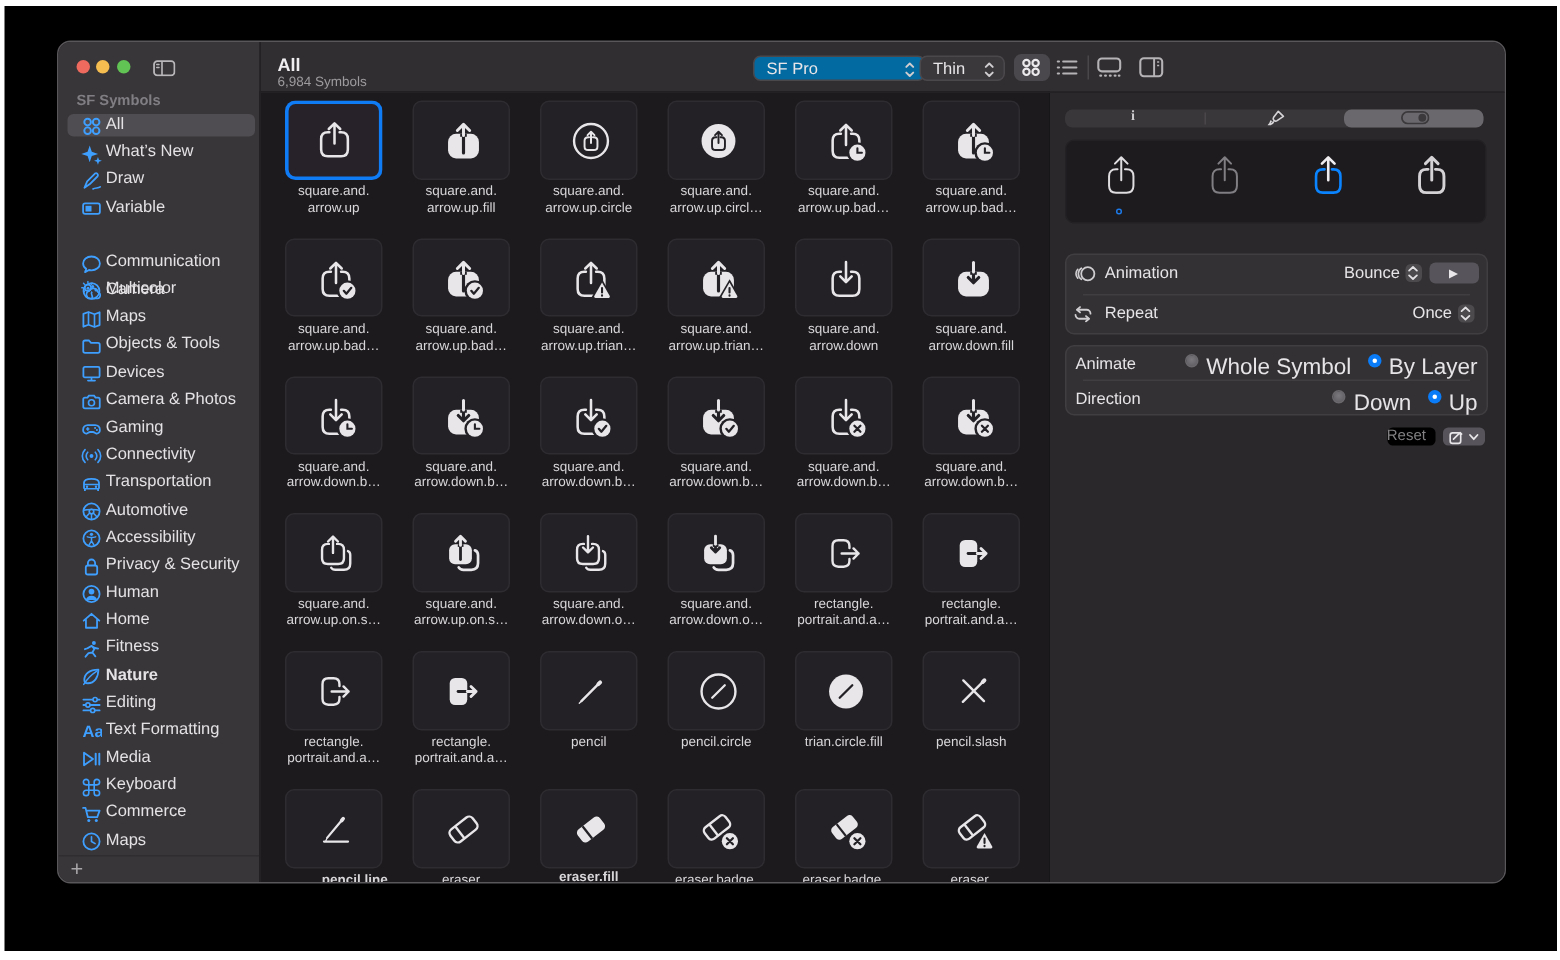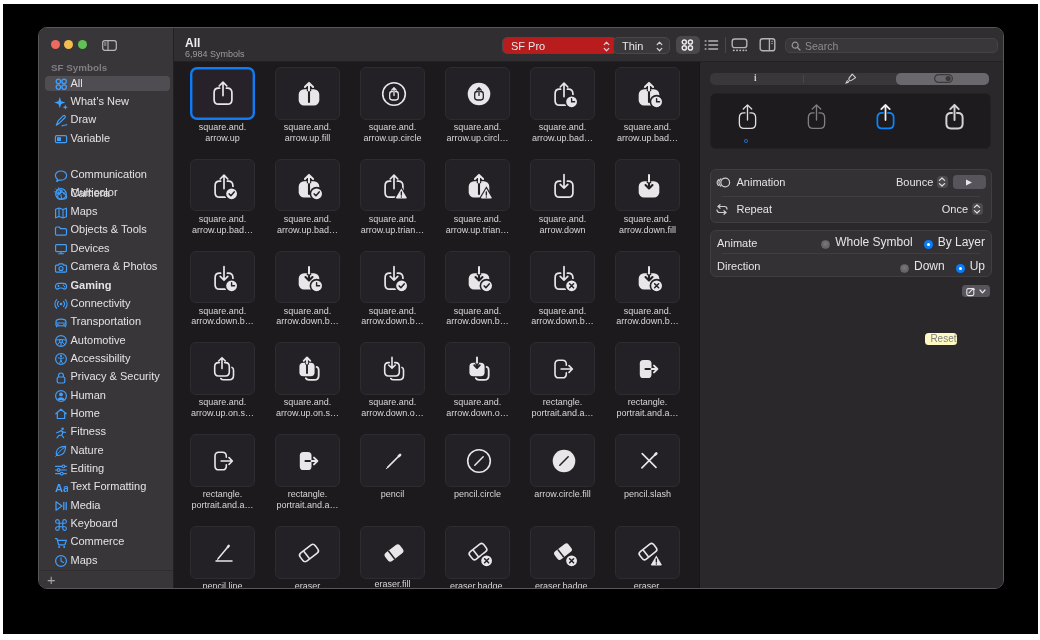--- a/index.html
+++ b/index.html
@@ -17,21 +17,21 @@
   .cap{position:absolute;width:85px;text-align:center;font-size:9px;line-height:10.8px;color:#d8d6d8;letter-spacing:0;}
   .sbitem{position:absolute;left:6px;width:125px;height:15px;color:#e4e2e4;font-size:11px;line-height:15px;white-space:nowrap;}
   .sbitem svg{position:absolute;left:9px;top:1.5px;}
   .sbitem span{position:absolute;left:25.5px;top:0;}
   .gbox{position:absolute;background:#343134;border:1px solid #413e41;border-radius:6px;}
   .pl{font-size:11px;color:#e6e4e6;}
   .radio{display:inline-block;width:9px;height:9px;border-radius:50%;vertical-align:-1px;}
   .runsel{background:radial-gradient(circle at 50% 40%,#7b797d,#5c5a5e);border:0.5px solid #6a686c;}
   .rsel{background:#0a7cf7;}
     .rdot:after{content:"";position:absolute;left:3px;top:3px;width:3px;height:3px;border-radius:50%;background:#fff;}
-  .rrow{display:flex;align-items:flex-end;font-size:12px;color:#e6e4e6;height:13px;}
+  .rrow{display:flex;align-items:flex-start;font-size:15px;color:#e6e4e6;height:13px;}
   .rrow .radio{position:relative;margin-right:5px;flex:none;}
   .rrow .gap{width:11px;flex:none;}
   .rlbl{white-space:nowrap;}
 </style></head>
 <body>
 <div id="black"></div>
 <div id="win">
 <svg width="0" height="0" style="position:absolute">
       <defs>
 <g id="sq-out-up">
@@ -266,21 +266,21 @@
         </svg>
         <span>Devices</span>
       </div>
       <div class="sbitem" style="top:231.1px;">
         <svg width="14" height="14" viewBox="0 0 14 14">
           <path d="M1.5 5.2 C1.5 4.5 1.9 4.1 2.6 4.1 H4.3 L5.3 2.8 H8.7 L9.7 4.1 H11.4 C12.1 4.1 12.5 4.5 12.5 5.2 V10.1 C12.5 10.8 12.1 11.2 11.4 11.2 H2.6 C1.9 11.2 1.5 10.8 1.5 10.1 Z" fill="none" stroke="#3f9fff" stroke-width="1.2"></path>
           <circle cx="7" cy="7.5" r="2" fill="none" stroke="#3f9fff" stroke-width="1.1"></circle>
         </svg>
         <span>Camera &amp; Photos</span>
       </div>
-      <div class="sbitem" style="top:249.5px;font-weight:bold;">
+      <div class="sbitem" style="top:249.5px;">
         <svg width="14" height="14" viewBox="0 0 14 14">
           <path d="M4.6 4.4 H9.4 C11.3 4.4 12.6 5.8 12.6 7.6 C12.6 9.2 11.5 10.2 10.2 10 C9.3 9.8 8.9 9 8 9 H6 C5.1 9 4.7 9.8 3.8 10 C2.5 10.2 1.4 9.2 1.4 7.6 C1.4 5.8 2.7 4.4 4.6 4.4 Z" fill="none" stroke="#3f9fff" stroke-width="1.2"></path>
           <path d="M4.5 5.9 V8.1 M3.4 7 H5.6" stroke="#3f9fff" stroke-width="1"></path>
           <circle cx="9.4" cy="6.3" r="0.7" fill="#3f9fff"></circle>
           <circle cx="10.6" cy="7.7" r="0.7" fill="#3f9fff"></circle>
         </svg>
         <span>Gaming</span>
       </div>
       <div class="sbitem" style="top:267.8px;">
         <svg width="14" height="14" viewBox="0 0 14 14">
@@ -337,21 +337,21 @@
         </svg>
         <span>Home</span>
       </div>
       <div class="sbitem" style="top:396.3px;">
         <svg width="14" height="14" viewBox="0 0 14 14">
           <circle cx="8.6" cy="2.7" r="1.3" fill="#3f9fff"></circle>
           <path d="M4.3 6.2 L7.1 4.6 L8.9 6.6 L7.6 9 L9.6 11.6 M7.1 4.6 L9.3 6 L11.4 6.4 M7.6 9 L5 9.4 L3 11.8 M2.6 6.8 L4.8 6" fill="none" stroke="#3f9fff" stroke-width="1.2" stroke-linecap="round" stroke-linejoin="round"></path>
         </svg>
         <span>Fitness</span>
       </div>
-      <div class="sbitem" style="top:414.6px;">
+      <div class="sbitem" style="top:414.6px;font-weight:bold;">
         <svg width="14" height="14" viewBox="0 0 14 14">
           <path d="M11.6 2.4 C5.2 2.4 2.2 5.6 2.2 9.3 C2.2 10.6 3.1 11.5 4.6 11.5 C8.9 11.5 11.6 7.6 11.6 2.4 Z" fill="none" stroke="#3f9fff" stroke-width="1.2" stroke-linejoin="round"></path>
           <path d="M1.8 12.3 C4.2 8.6 7.2 5.6 10.3 3.6" fill="none" stroke="#3f9fff" stroke-width="1" stroke-linecap="round"></path>
         </svg>
         <span>Nature</span>
       </div>
       <div class="sbitem" style="top:433.0px;">
         <svg width="14" height="14" viewBox="0 0 14 14">
           <path d="M1.6 3.4 H12.4 M1.6 7 H12.4 M1.6 10.6 H12.4" stroke="#3f9fff" stroke-width="1.2" stroke-linecap="round"></path>
           <circle cx="9.4" cy="3.4" r="1.4" fill="#393639" stroke="#3f9fff" stroke-width="1.1"></circle>
@@ -393,21 +393,21 @@
           <path d="M7 3.8 V7 L9.4 8.4" fill="none" stroke="#3f9fff" stroke-width="1.1" stroke-linecap="round"></path>
         </svg>
         <span>Maps</span>
       </div>
       <div class="abs" style="left:0;right:0;top:542px;height:1px;background:#302d30"></div>
       <div class="abs" style="left:8px;top:544px;font-size:14.5px;color:#a8a6a8">+</div>
     </div>
     <div id="toolbar">
       <div class="abs" style="left:12px;top:8px;font-size:12px;font-weight:bold;color:#efedef">All</div>
       <div class="abs" style="left:12px;top:21px;font-size:9px;color:#9d9b9d">6,984 Symbols</div>
-      <div class="abs" style="left:329px;top:8.5px;width:115px;height:17px;background:#b91c1c;border:1px solid #4b484c;border-radius:5px;text-decoration:underline;">
+      <div class="abs" style="left:329px;top:8.5px;width:115px;height:17px;background:#0369a1;border:1px solid #4b484c;border-radius:5px;text-decoration:underline;">
         <div class="abs" style="left:8px;top:2px;font-size:11px;color:#e8e6e8">SF Pro</div>
         <svg class="abs" style="right:4px;top:2px" width="11" height="13" viewBox="0 0 11 13">
           <path d="M3.2 4.6 L5.5 2.3 L7.8 4.6 M3.2 8.4 L5.5 10.7 L7.8 8.4" fill="none" stroke="#cfcdcf" stroke-width="1.3" stroke-linecap="round" stroke-linejoin="round"></path>
         </svg>
       </div>
       <div class="abs" style="left:440px;top:8.5px;width:57px;height:17px;background:#3b383c;border:1px solid #4b484c;border-radius:5px;">
         <div class="abs" style="left:8px;top:2px;font-size:11px;color:#e8e6e8">Thin</div>
         <svg class="abs" style="right:4px;top:2px" width="11" height="13" viewBox="0 0 11 13">
           <path d="M3.2 4.6 L5.5 2.3 L7.8 4.6 M3.2 8.4 L5.5 10.7 L7.8 8.4" fill="none" stroke="#cfcdcf" stroke-width="1.3" stroke-linecap="round" stroke-linejoin="round"></path>
         </svg>
@@ -430,27 +430,20 @@
       <div class="abs" style="left:552px;top:9px;width:1px;height:16px;background:#4a474b"></div>
       <svg class="abs" style="left:558px;top:9px" width="17" height="16" viewBox="0 0 17 16">
 <rect x="1.2" y="2" width="14.6" height="8.6" rx="2.4" fill="none" stroke="#b5b3b5" stroke-width="1.4"></rect>
 <path d="M2.6 13.4 H3 M5.8 13.4 H6.2 M9 13.4 H9.4 M12.2 13.4 H12.6 M15 13.4 H15.2" stroke="#b5b3b5" stroke-width="1.6" stroke-linecap="round"></path>
       </svg>
       <svg class="abs" style="left:586px;top:9px" width="17" height="16" viewBox="0 0 17 16">
 <rect x="1.2" y="1.8" width="14.6" height="12" rx="2.4" fill="none" stroke="#b5b3b5" stroke-width="1.4"></rect>
 <path d="M10.4 2 V13.6" stroke="#b5b3b5" stroke-width="1.3"></path>
 <path d="M12.4 4.4 H13.8 M12.4 6.6 H13.8" stroke="#b5b3b5" stroke-width="1"></path>
       </svg>
-      <div class="abs" style="left:612px;top:9.5px;width:213px;height:15px;background:#3a373b;border:1px solid #464347;border-radius:5px;">
-<svg class="abs" style="left:5px;top:2.5px" width="10" height="10" viewBox="0 0 10 10">
-          <circle cx="4.2" cy="4.2" r="3" fill="none" stroke="#98969a" stroke-width="1.2"></circle>
-          <path d="M6.5 6.5 L9 9" stroke="#98969a" stroke-width="1.2" stroke-linecap="round"></path>
-        </svg>
-<div class="abs" style="left:19px;top:1.5px;font-size:10.5px;color:#8e8c90">Search</div>
-      </div>
     </div>
     <div id="grid">
       <div class="tile tsel" style="left:17px;top:6.0px;">
         <svg width="30" height="30" viewBox="0 0 30 30" style="position:absolute;left:17.5px;top:11px">
           <use href="#sq-out-up"></use>
         </svg>
       </div>
       <div class="cap" style="left:7px;top:61.0px;">square.and.<br>arrow.up</div>
       <div class="tile" style="left:102px;top:6.0px;">
         <svg width="30" height="30" viewBox="0 0 30 30" style="position:absolute;left:17.5px;top:11px">
@@ -624,45 +617,45 @@
         <svg width="30" height="30" viewBox="0 0 30 30" style="position:absolute;left:17.5px;top:11px">
           <use href="#pencil-c"></use>
         </svg>
       </div>
       <div class="cap" style="left:262px;top:428.2px;">pencil.circle</div>
       <div class="tile" style="left:357px;top:373.2px;">
         <svg width="30" height="30" viewBox="0 0 30 30" style="position:absolute;left:17.5px;top:11px">
           <use href="#pencil-cf"></use>
         </svg>
       </div>
-      <div class="cap" style="left:347px;top:428.2px;">arrow.circle.fill</div>
+      <div class="cap" style="left:347px;top:428.2px;">trian.circle.fill</div>
       <div class="tile" style="left:442px;top:373.2px;">
         <svg width="30" height="30" viewBox="0 0 30 30" style="position:absolute;left:17.5px;top:11px">
           <use href="#pencil-slash"></use>
         </svg>
       </div>
       <div class="cap" style="left:432px;top:428.2px;">pencil.slash</div>
       <div class="tile" style="left:17px;top:465.0px;">
         <svg width="30" height="30" viewBox="0 0 30 30" style="position:absolute;left:17.5px;top:11px">
           <use href="#pencil-line"></use>
         </svg>
       </div>
-      <div class="cap" style="left:7px;top:520.0px;">pencil.line</div>
+      <div class="cap" style="left:21px;top:520.0px;font-weight:bold;">pencil.line</div>
       <div class="tile" style="left:102px;top:465.0px;">
         <svg width="30" height="30" viewBox="0 0 30 30" style="position:absolute;left:17.5px;top:11px">
           <use href="#eraser"></use>
         </svg>
       </div>
       <div class="cap" style="left:92px;top:520.0px;">eraser</div>
       <div class="tile" style="left:187px;top:465.0px;">
         <svg width="30" height="30" viewBox="0 0 30 30" style="position:absolute;left:17.5px;top:11px">
           <use href="#eraser-f"></use>
         </svg>
       </div>
-      <div class="cap" style="left:177px;top:518px;">eraser.fill</div>
+      <div class="cap" style="left:177px;top:518px;font-weight:bold;">eraser.fill</div>
       <div class="tile" style="left:272px;top:465.0px;">
         <svg width="30" height="30" viewBox="0 0 30 30" style="position:absolute;left:17.5px;top:11px">
           <use href="#eraser-x"></use>
         </svg>
       </div>
       <div class="cap" style="left:262px;top:520.0px;">eraser.badge.</div>
       <div class="tile" style="left:357px;top:465.0px;">
         <svg width="30" height="30" viewBox="0 0 30 30" style="position:absolute;left:17.5px;top:11px">
           <use href="#eraser-xf"></use>
         </svg>
@@ -746,21 +739,21 @@
         <span class="rlbl">By Layer</span>
       </div>
       <div class="abs pl" style="left:18px;top:199.4px;">Direction</div>
       <div class="abs rrow" style="right:20px;top:199px;">
         <span class="radio runsel"></span>
         <span class="rlbl">Down</span>
         <span class="gap"></span>
         <span class="radio rsel rdot"></span>
         <span class="rlbl">Up</span>
       </div>
-      <div class="abs" style="left:225.5px;top:224px;width:32px;height:12px;background:#fef9c3;border-radius:3.5px;text-align:right;font-size:10px;line-height:12px;color:#828082;margin-top:48px;">Reset</div>
+      <div class="abs" style="left:225.5px;top:224px;width:32px;height:12px;background:#000000;border-radius:3.5px;text-align:left;font-size:10px;line-height:12px;color:#828082;">Reset</div>
       <div class="abs" style="left:263px;top:224px;width:27.5px;height:12px;background:#57555b;border-radius:3.5px;">
         <svg class="abs" style="left:4px;top:1.5px" width="10" height="10" viewBox="0 0 10 10">
 <rect x="0.8" y="1.6" width="7" height="7" rx="1.6" fill="none" stroke="#e8e6e8" stroke-width="1.1"></rect>
 <path d="M3 5.8 L7.4 1.4 M7.4 1.4 L8.4 2.4" stroke="#e8e6e8" stroke-width="1.1" stroke-linecap="round"></path>
         </svg>
         <svg class="abs" style="left:17px;top:3.7px" width="7" height="5" viewBox="0 0 7 5">
           <path d="M1 1 L3.5 3.8 L6 1" fill="none" stroke="#e8e6e8" stroke-width="1.2" stroke-linecap="round" stroke-linejoin="round"></path>
         </svg>
       </div>
     </div>

